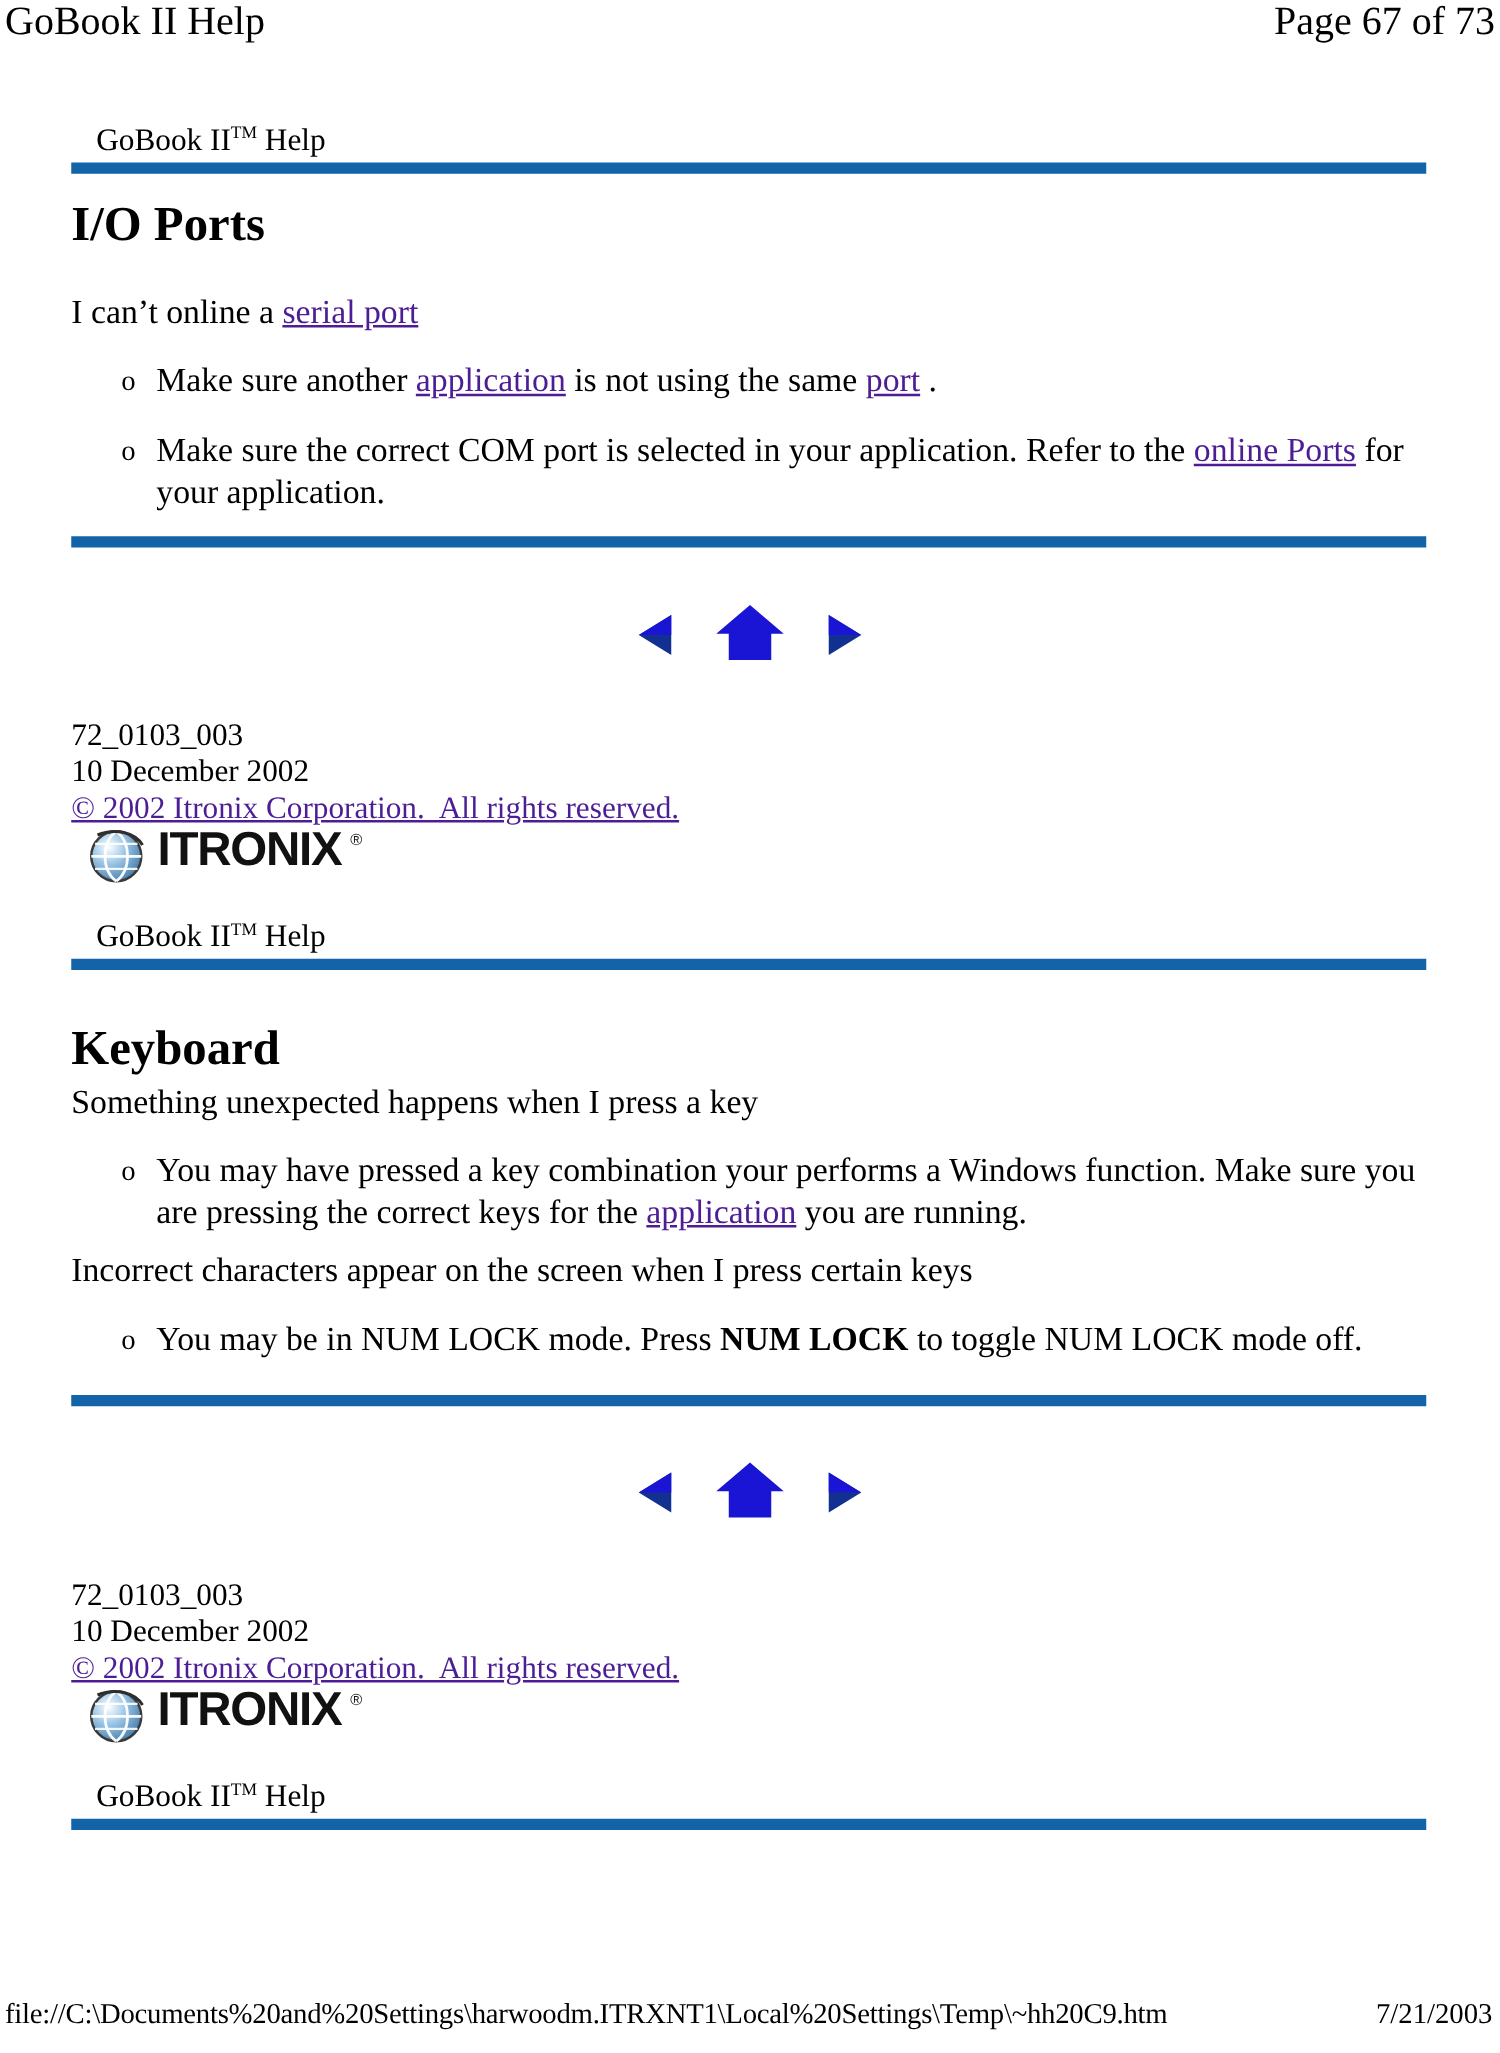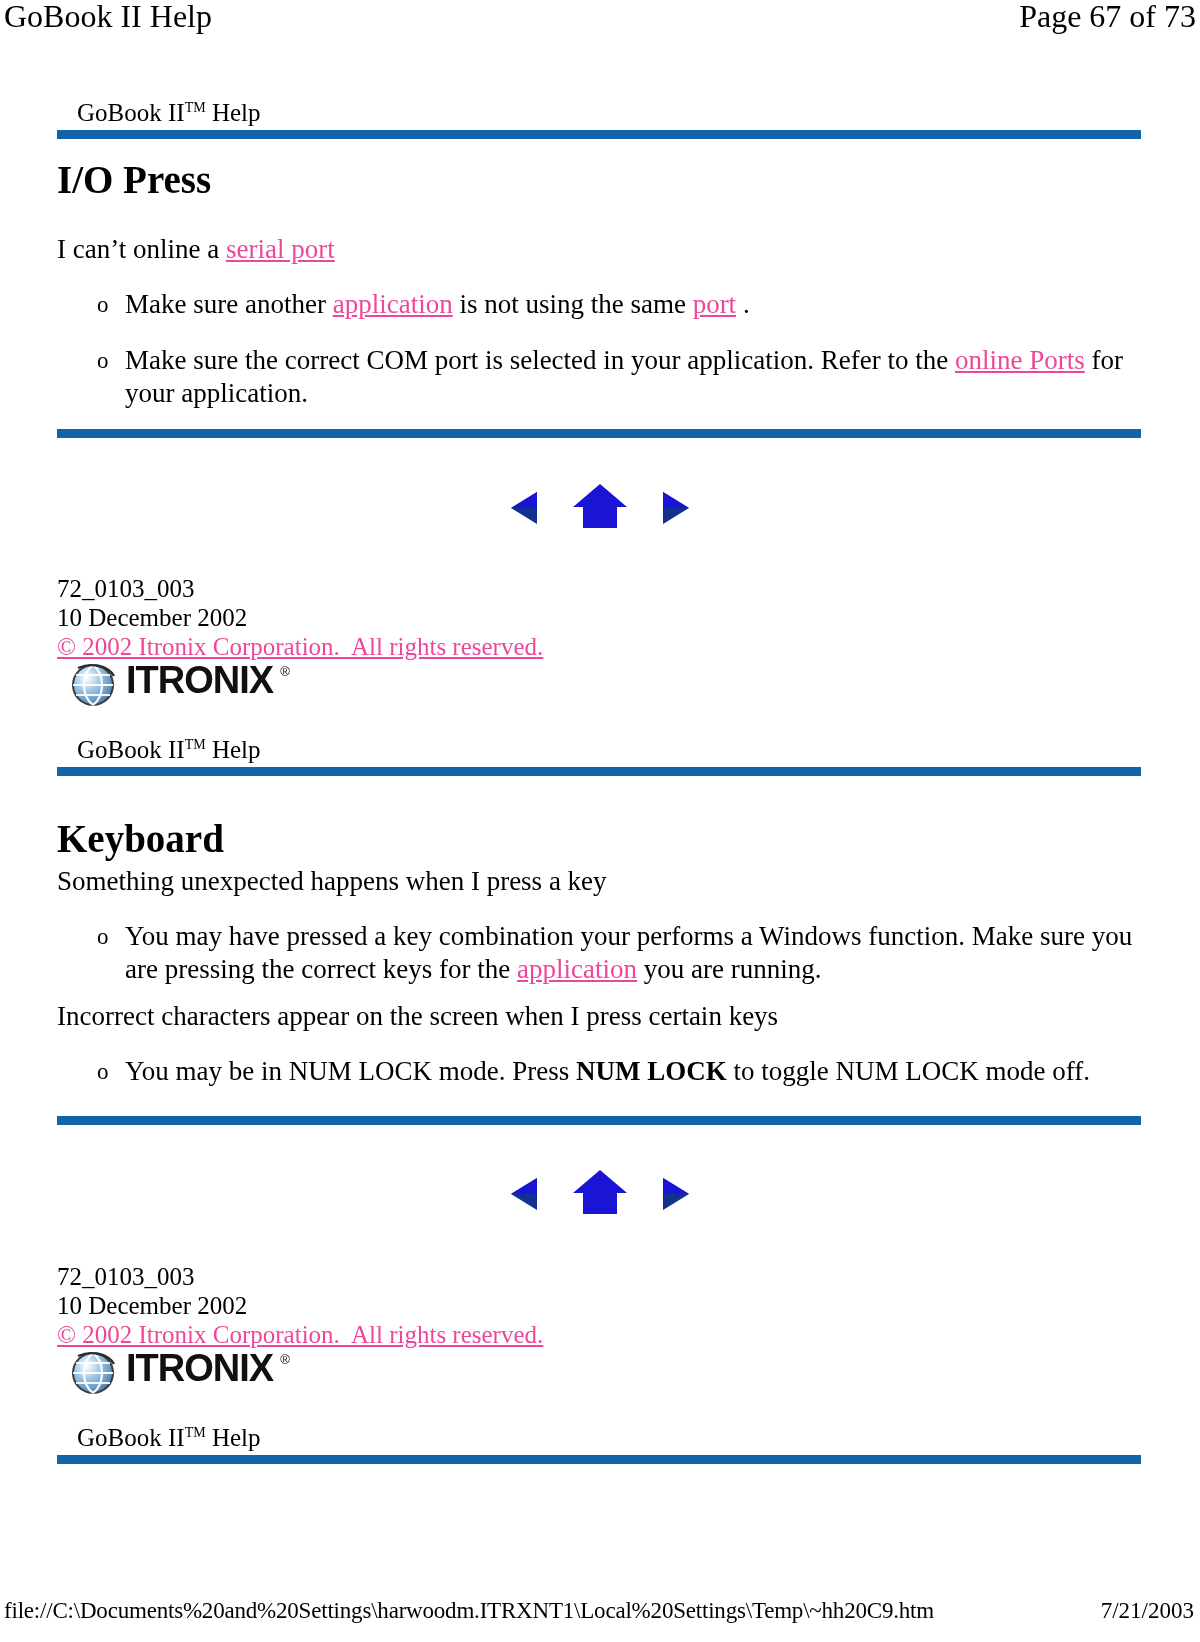--- a/index.html
+++ b/index.html
@@ -123,21 +123,21 @@
     padding-left: 68px;
     margin: 0;
   }
   ul.bullets li .marker {
     position: absolute;
     left: 40px;
     top: 0;
     font-size: 23px;
   }
   a.link {
-    color: #ec4899;
+    color: #4c1d95;
     text-decoration: underline;
   }
   .bold { font-weight: bold; }
 
   
   .navbar {
     position: absolute;
     left: 0;
     width: 1200px;
     display: flex;
@@ -193,21 +193,21 @@
   <span>Page 67 of 73</span>
 </div>
 
 <div class="page">
 
   <div class="banner" style="top:98px;">
     <div class="banner-title"><span>GoBook II</span><sup>TM</sup><span> Help</span></div>
     <div class="banner-rule"></div>
   </div>
 
-  <h1 class="section-title" style="top:158px;">I/O Press</h1>
+  <h1 class="section-title" style="top:158px;">I/O Ports</h1>
 
   <p class="para" style="top:233px;"><span>I can’t online a </span><a class="link" href="#">serial port</a></p>
 
   <ul class="bullets" style="top:288px;">
     <li>
       <span class="marker">o</span>
       <span><span>Make sure another </span><a class="link" href="#">application</a><span> is not using the same </span><a class="link" href="#">port</a><span> .</span></span>
     </li>
     <li style="margin-top:23px;">
       <span class="marker">o</span>

